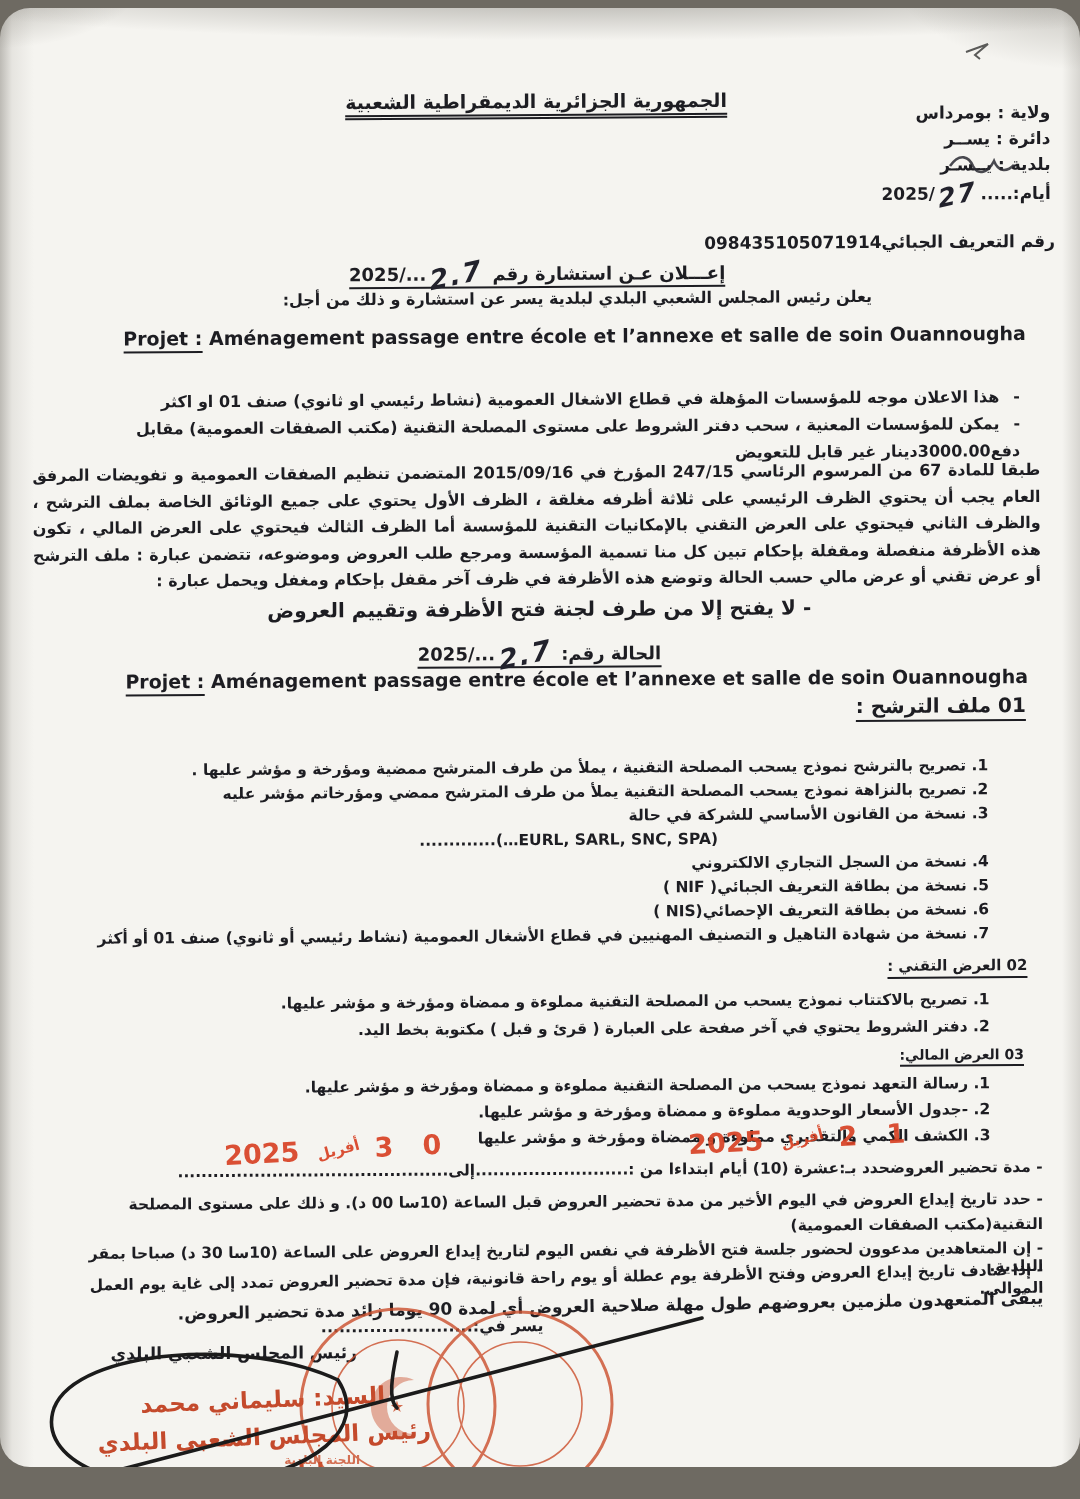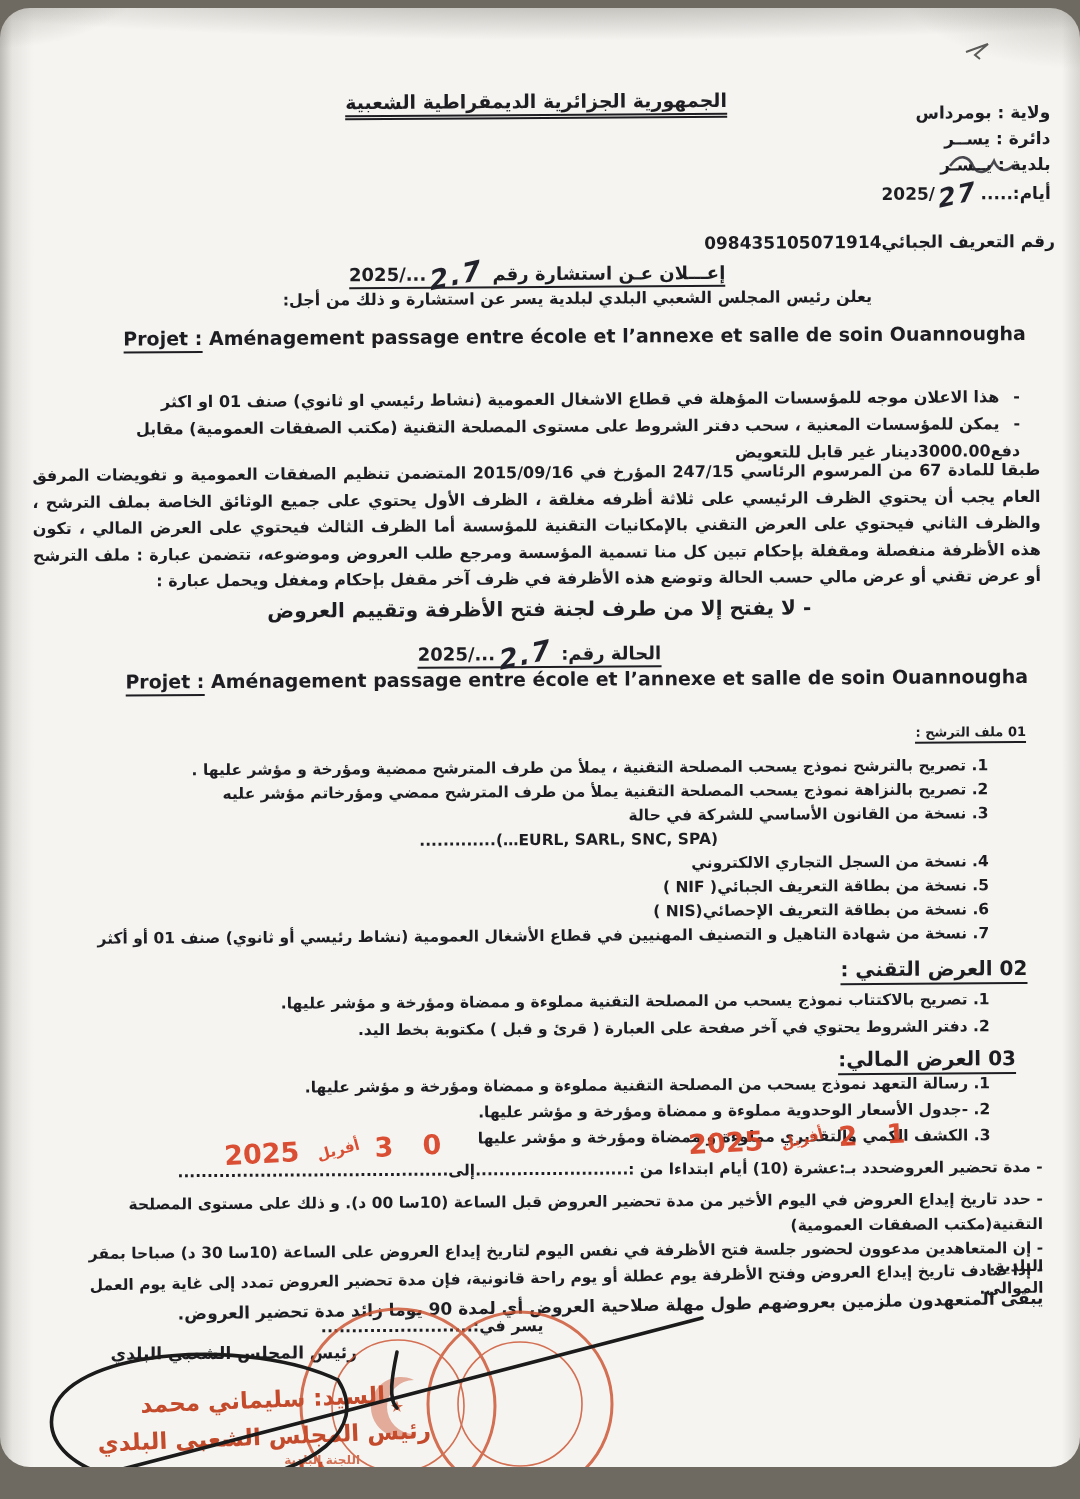--- a/index.html
+++ b/index.html
@@ -82,45 +82,45 @@
 
     <div class="abs c" style="top:627px;font-size:18px">
       <span class="u"><span>الحالة رقم: </span><span class="ink">2.7</span><span class="dots">...</span><span>/2025</span></span>
     </div>
 
     <div class="abs c ltr" style="top:660px;left:74px;font-size:19px">
       <span class="u">Projet :</span>
       <span>Aménagement  passage entre  école et l’annexe et salle de soin Ouannougha</span>
     </div>
 
-    <div class="abs" style="top:719px;right:54px;font-size:13px">
+    <div class="abs" style="top:688px;right:54px;font-size:20px">
       <span class="u">01 ملف الترشح :</span>
     </div>
 
     <div class="abs" style="top:751px;right:92px;left:28px;font-size:15.5px;text-align:right">
       <div class="row">1. تصريح بالترشح نموذج يسحب المصلحة التقنية ، يملأ من طرف المترشح ممضية ومؤرخة و مؤشر عليها .</div>
       <div class="row">2. تصريح بالنزاهة نموذج يسحب المصلحة التقنية  يملأ من طرف المترشح ممضي  ومؤرخاتم مؤشر عليه</div>
       <div class="row">3. نسخة من القانون الأساسي للشركة في حالة</div>
       <div class="row" style="text-align:center;padding-left:120px">(EURL, SARL, SNC, SPA…).............</div>
       <div class="row">4. نسخة من السجل التجاري  الالكتروني</div>
       <div class="row">5. نسخة من بطاقة التعريف الجبائي( NIF )</div>
       <div class="row">6. نسخة من بطاقة التعريف الإحصائي(NIS )</div>
       <div class="row">7. نسخة من شهادة التاهيل و التصنيف المهنيين  في قطاع الأشغال العمومية  (نشاط رئيسي أو ثانوي) صنف 01 أو أكثر</div>
     </div>
 
-    <div class="abs" style="top:951px;right:54px;font-size:20px">
+    <div class="abs" style="top:951px;right:54px;font-size:15px">
       <span class="u">02 العرض التقني :</span>
     </div>
 
     <div class="abs" style="top:985px;right:92px;left:28px;font-size:15.5px;text-align:right">
       <div class="row27">1. تصريح بالاكتتاب نموذج يسحب من المصلحة التقنية مملوءة و ممضاة ومؤرخة و مؤشر عليها.</div>
       <div class="row27">2. دفتر الشروط يحتوي في آخر صفحة على العبارة ( قرئ و قبل ) مكتوبة بخط اليد.</div>
     </div>
 
-    <div class="abs" style="top:1041px;right:66px;font-size:20px">
+    <div class="abs" style="top:1041px;right:58px;font-size:14px">
       <span class="u">03 العرض المالي:</span>
     </div>
 
     <div class="abs" style="top:1069px;right:92px;left:28px;font-size:15.5px;text-align:right">
       <div class="row26">1. رسالة التعهد نموذج يسحب من المصلحة التقنية مملوءة و ممضاة ومؤرخة و مؤشر عليها.</div>
       <div class="row26">2. -جدول الأسعار الوحدوية مملوءة و ممضاة ومؤرخة و مؤشر عليها.</div>
       <div class="row26">3. الكشف الكمي والتقديري مملوءة و ممضاة ومؤرخة و مؤشر عليها</div>
     </div>
 
     <div class="abs" style="top:1150px;right:40px;left:28px;font-size:15.5px;text-align:right;word-break:break-all;line-height:25px">

